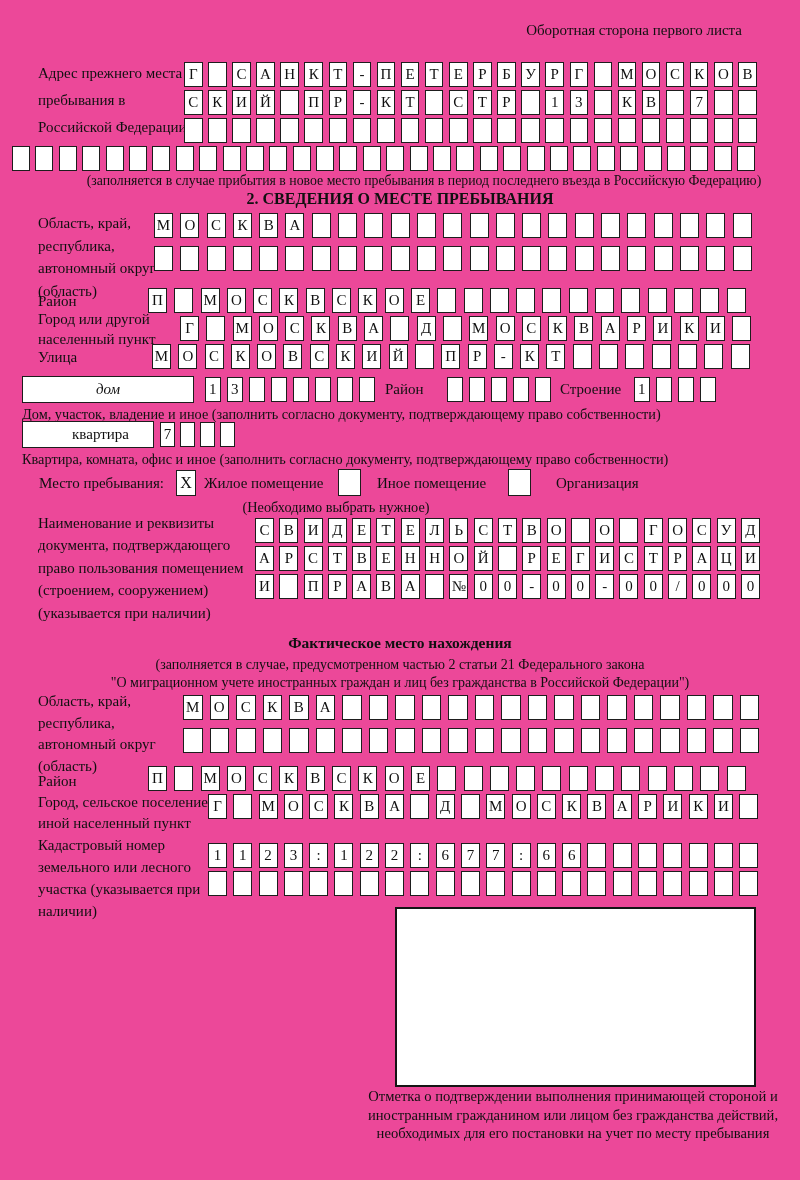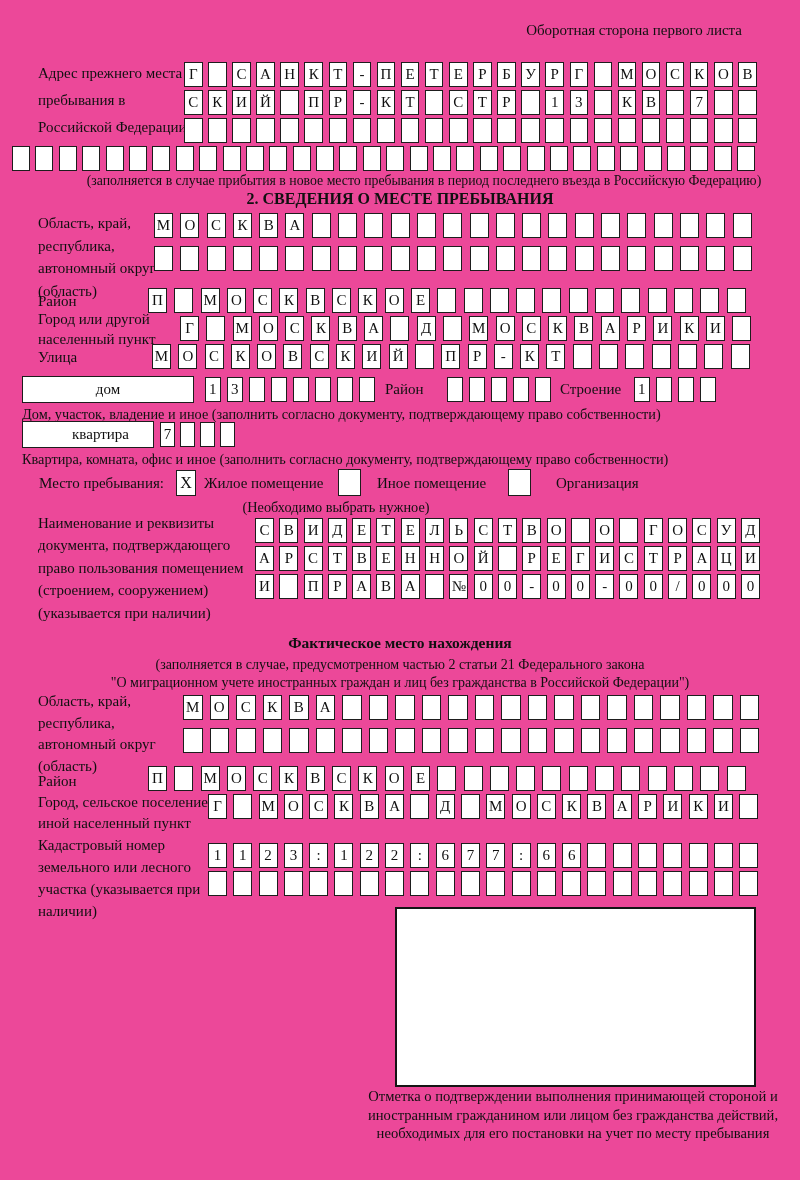--- a/index.html
+++ b/index.html
@@ -280,21 +280,21 @@
       <span class="cell">Т</span>
       <span class="cell"></span>
       <span class="cell"></span>
       <span class="cell"></span>
       <span class="cell"></span>
       <span class="cell"></span>
       <span class="cell"></span>
       <span class="cell"></span>
     </div>
 
-  <div class="bigbox" style="left:22px;top:376px;width:172px;">дом</div>
+  <div class="bigbox" style="left:22px;top:376px;width:172px;font-style:italic;">дом</div>
   <div class="cellrow" style="left:205px;top:377px;--w:15.5px;--g:6.5px;">
       <span class="cell">1</span>
       <span class="cell">3</span>
       <span class="cell"></span>
       <span class="cell"></span>
       <span class="cell"></span>
       <span class="cell"></span>
       <span class="cell"></span>
       <span class="cell"></span>
     </div>

